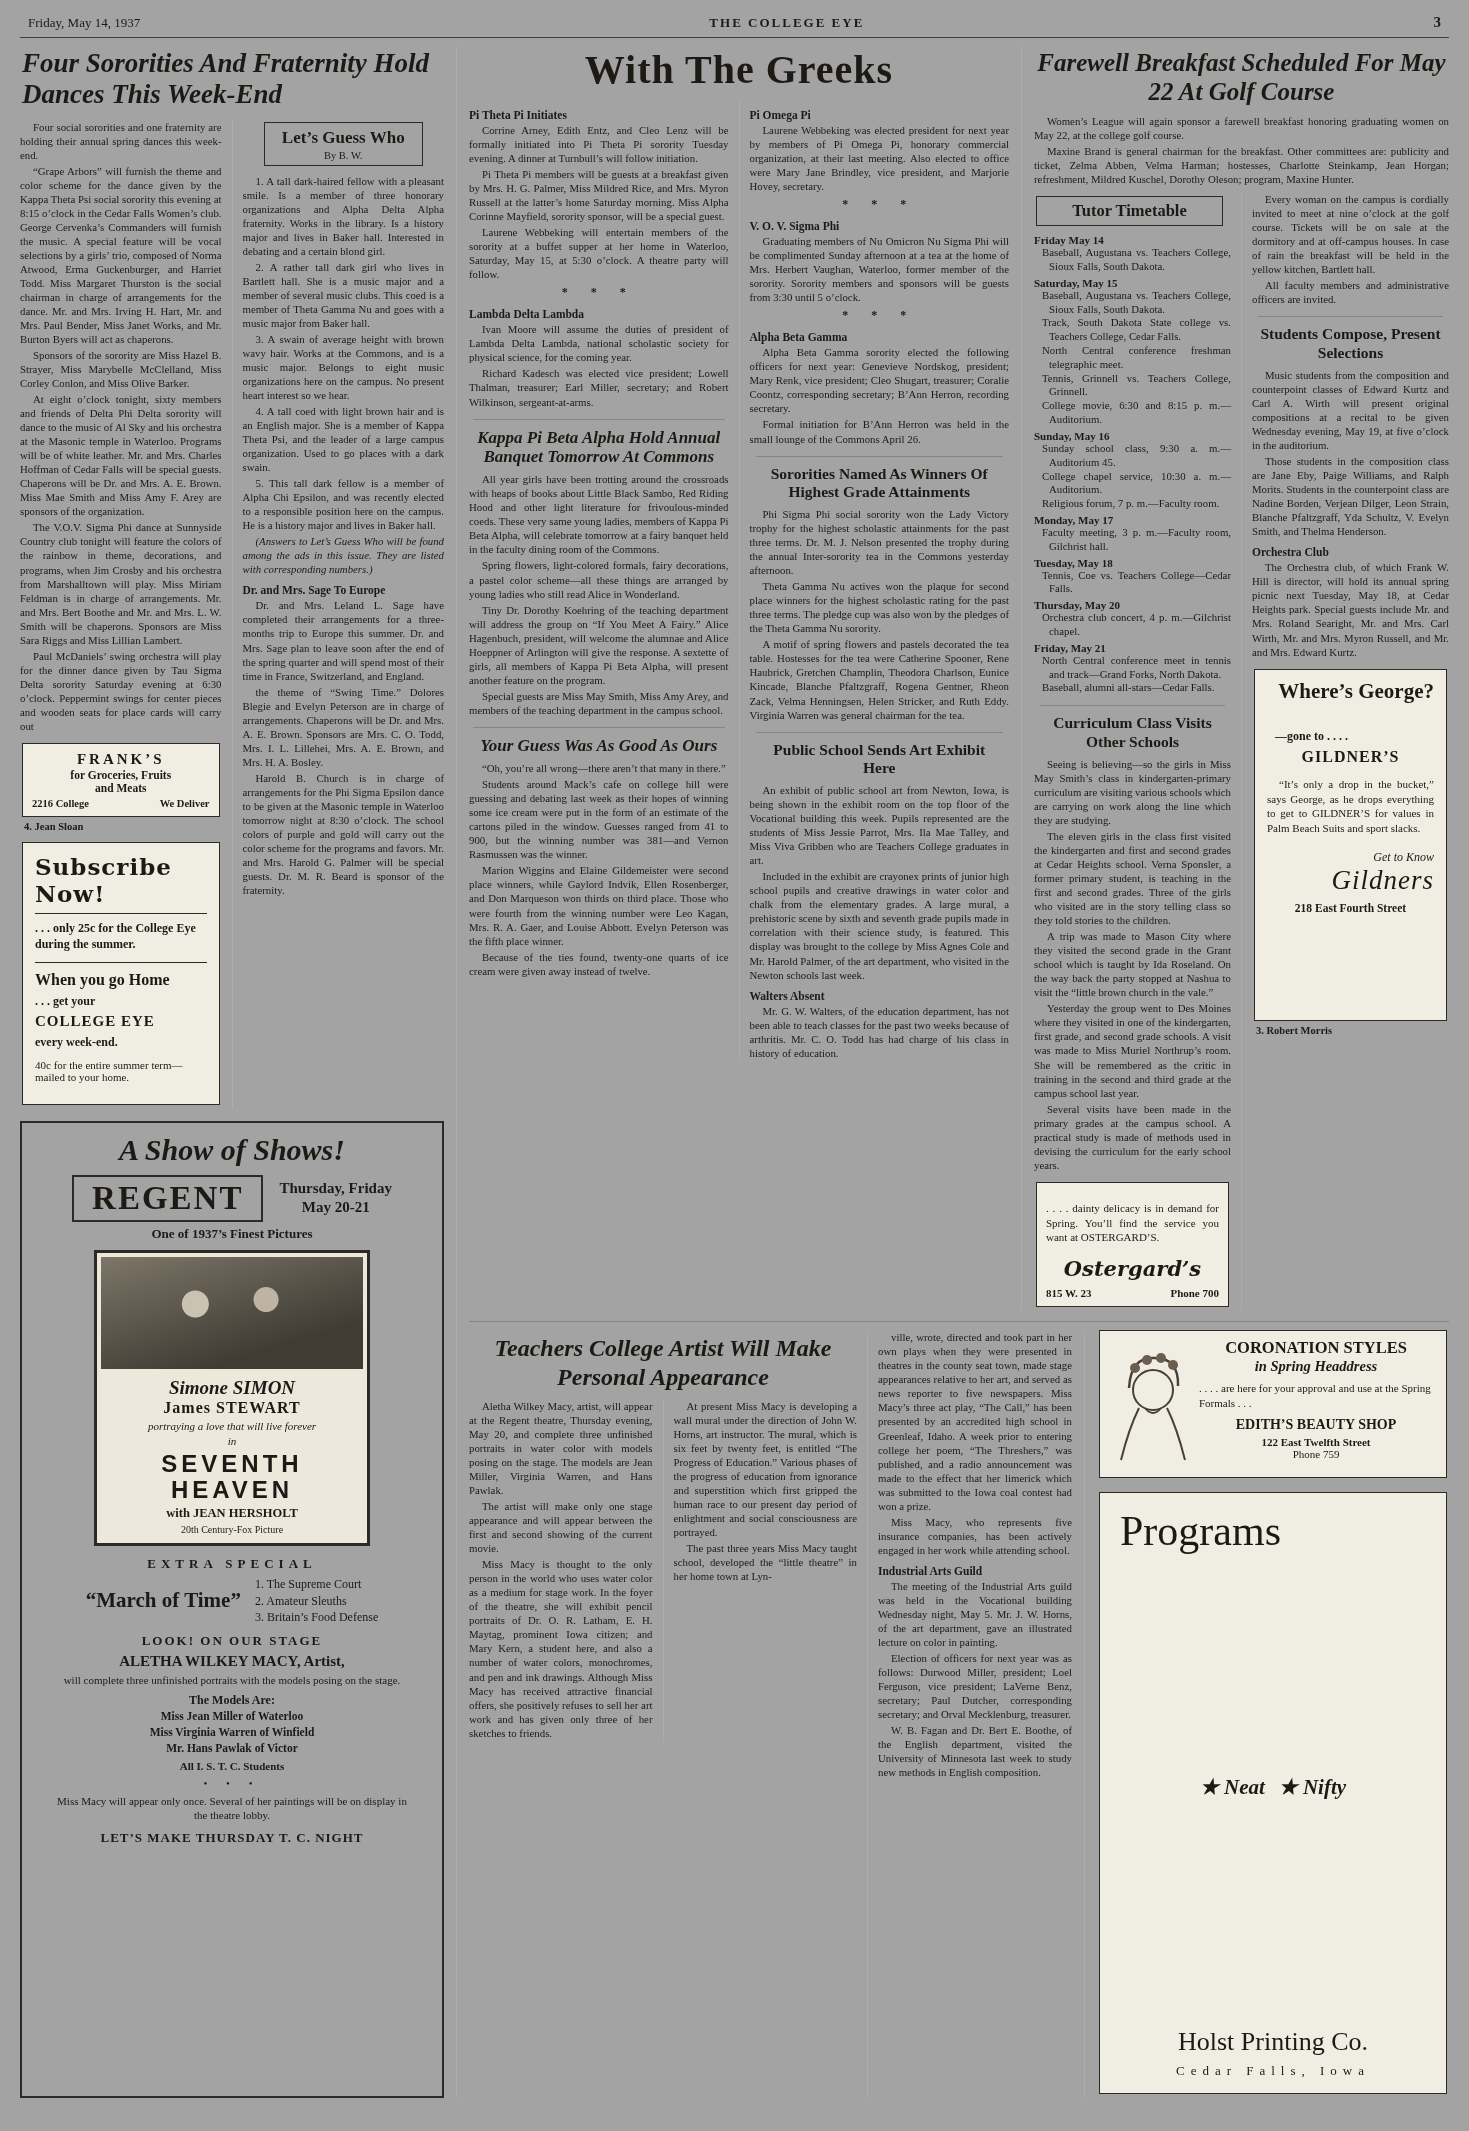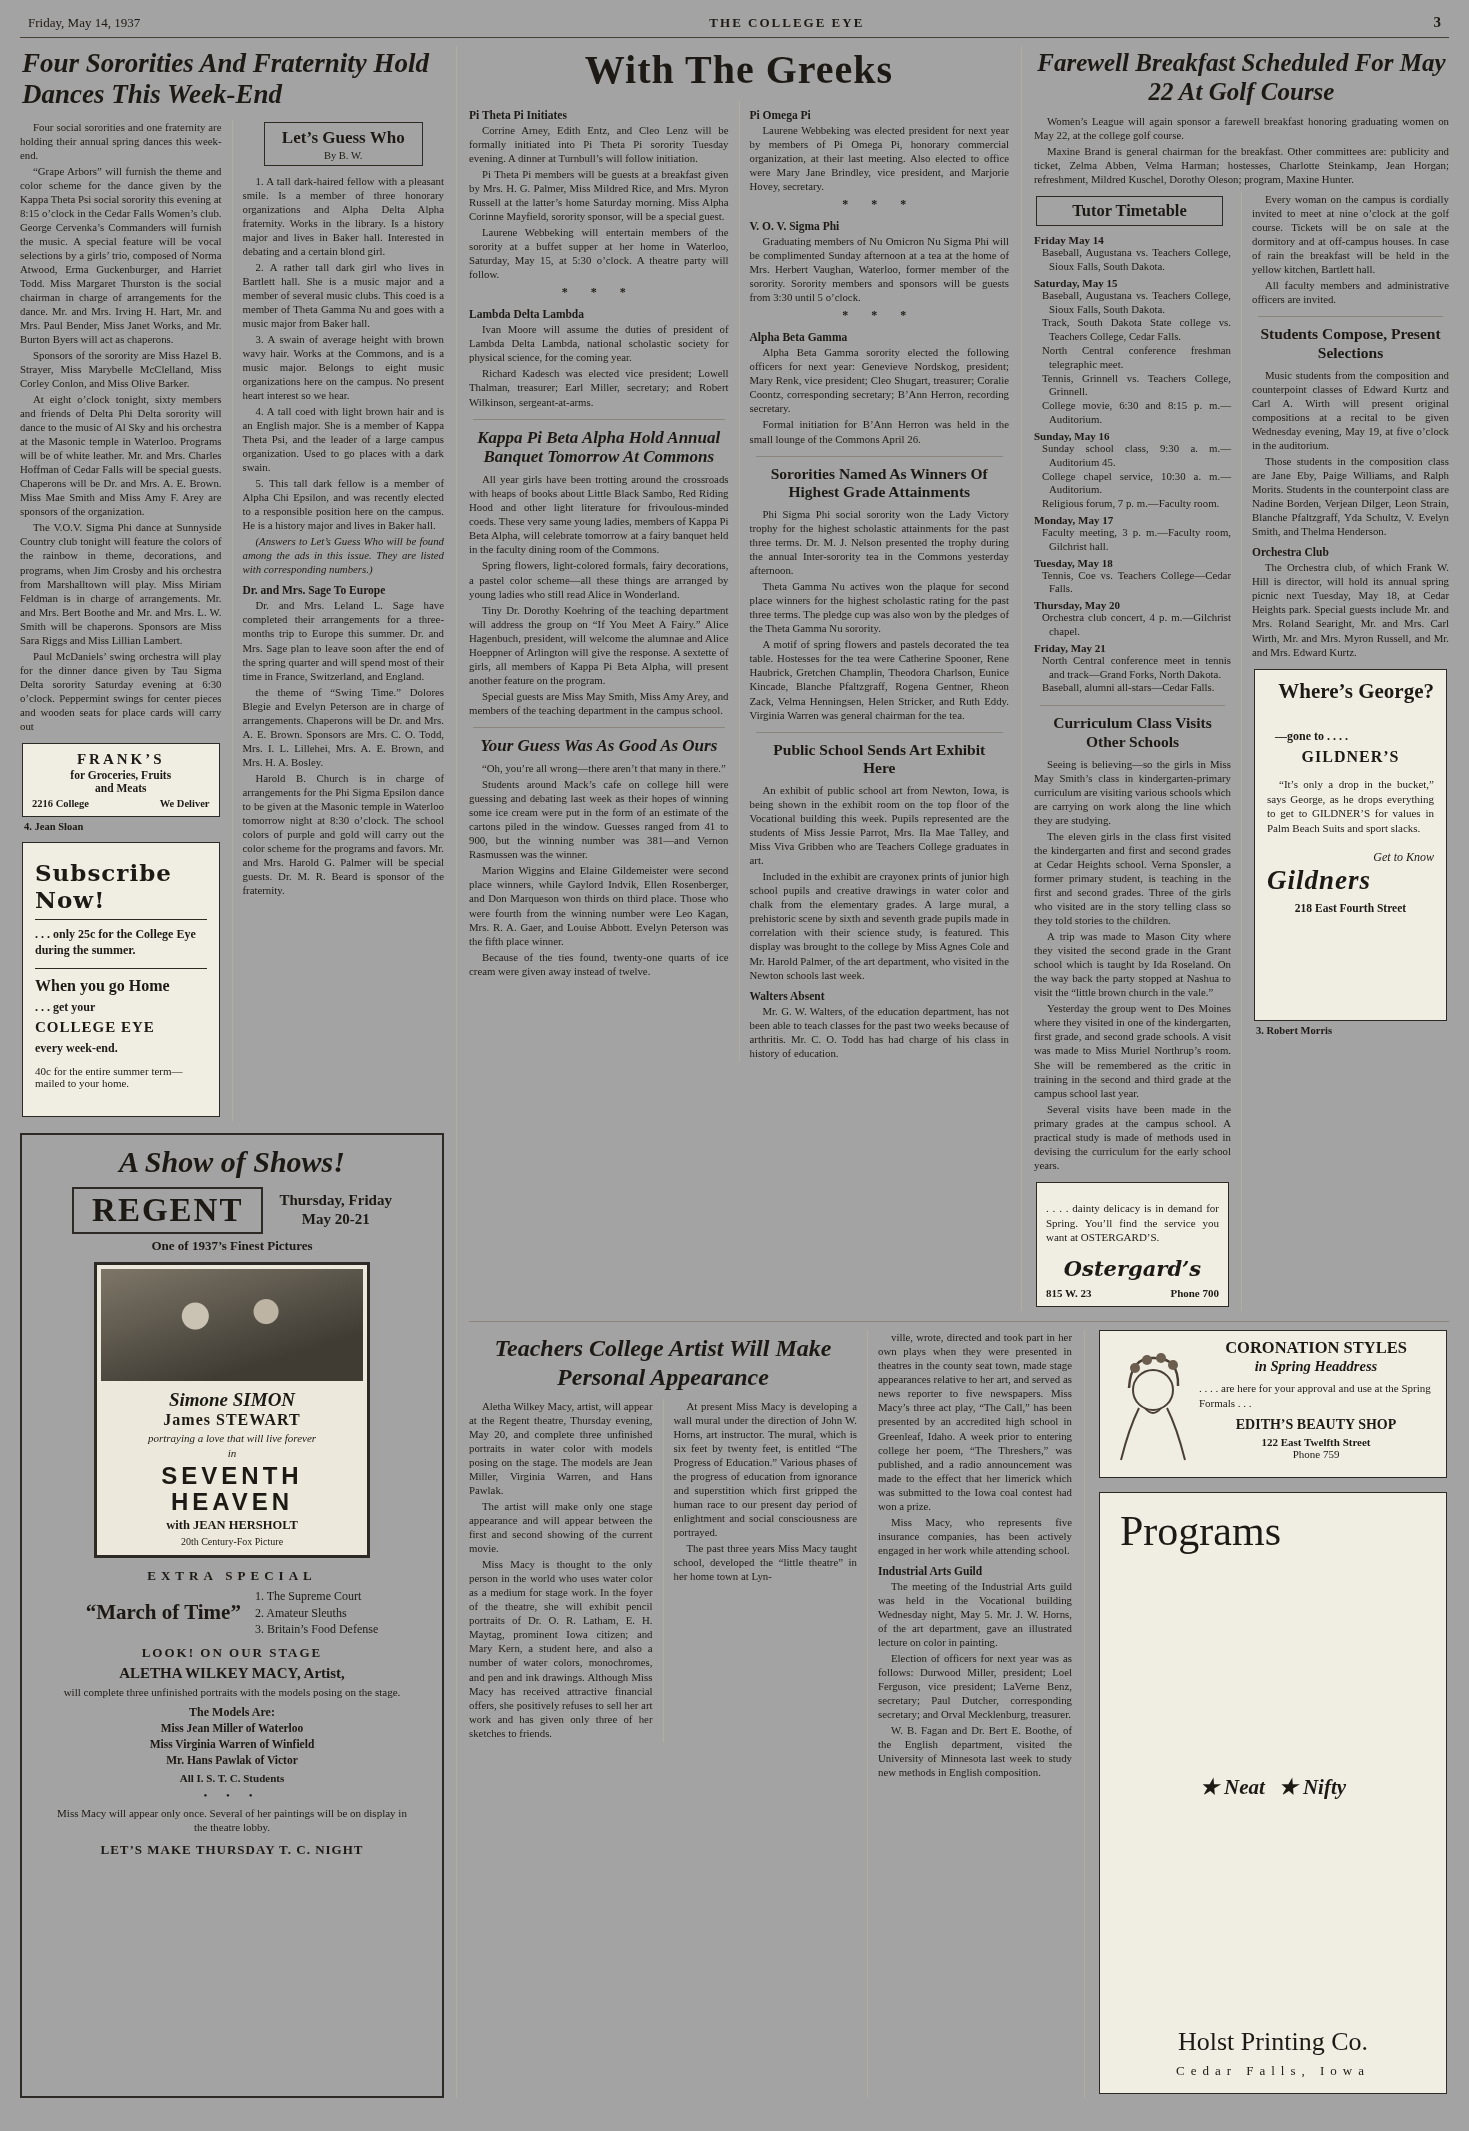--- a/index.html
+++ b/index.html
@@ -28,21 +28,21 @@
   .hl-farewell{font-size:25px;font-weight:bold;font-style:italic;text-align:center;line-height:1.16;margin:2px 0 8px}
   .hl-artist{font-size:24px;font-weight:bold;font-style:italic;text-align:center;line-height:1.18;margin:4px 0 8px}
   .stars{text-align:center;font-size:12px;font-weight:bold;letter-spacing:10px;margin:4px 0 2px}
   
   .ad-box{border:1.5px solid #2d2a25;padding:7px 9px;margin:10px 2px 4px;background:#f0ede3}
   .gw-answer{font-size:10.5px;font-weight:bold;margin:2px 4px 6px}
   .franks{text-align:center}
   .franks-name{font-size:15px;font-weight:bold;letter-spacing:3px}
   .franks-line{font-size:11.5px;font-weight:bold;margin-top:1px}
   .franks-row{display:flex;justify-content:space-between;font-size:10.5px;font-weight:bold;margin-top:4px}
-  .subscribe{padding:16px 12px}
+  .subscribe{padding:10px 12px}
   .sub-title{font-family:"DejaVu Serif",serif;font-weight:bold;font-size:23px;letter-spacing:1px;border-bottom:1px solid #2d2a25;padding-bottom:6px;margin-bottom:6px}
   .sub-p{font-size:12px;font-weight:bold;line-height:1.35;margin:4px 0}
   .sub-home{font-size:16px;font-weight:bold;margin-top:10px;border-top:1px solid #2d2a25;padding-top:8px}
   .sub-eye{font-size:15px;font-weight:bold;letter-spacing:1px;margin:2px 0}
   .sub-note{font-size:11px;margin-top:8px}
   .gw-titlebox{border:1.5px solid #2d2a25;text-align:center;width:78%;margin:2px auto 8px;padding:5px 0 4px}
   .gw-title{font-size:17px;font-weight:bold}
   .gw-by{font-size:10.5px;margin-top:2px}
   .gw-item{margin-bottom:7px}
   .gw-note{font-style:italic;margin-top:6px}
@@ -80,21 +80,21 @@
   .tt-titlebox{border:1.5px solid #2d2a25;text-align:center;font-weight:bold;font-size:16.5px;padding:4px 0;margin:4px 8px 8px 2px}
   .tt-day{font-weight:bold;font-size:11px;margin-top:3px}
   .tt-ev{font-size:10.8px;line-height:1.28;padding-left:15px;text-indent:-7px;text-align:justify}
   
   .gildner{padding:10px 12px;min-height:330px}
   .gild-title{font-size:21px;font-weight:bold;text-align:right;line-height:1.1}
   .gild-gone{font-size:12px;font-weight:bold;margin:26px 0 4px 8px}
   .gild-name{font-size:16px;font-weight:bold;text-align:center;letter-spacing:1px;margin-bottom:8px}
   .gild-body{font-size:11px;line-height:1.35;text-align:justify;text-indent:12px}
   .gild-know{font-size:12px;font-style:italic;text-align:right;margin-top:14px}
-  .gild-sig{font-size:27px;font-style:italic;font-weight:bold;text-align:left;letter-spacing:1px}
+  .gild-sig{font-size:27px;font-style:italic;font-weight:normal;text-align:right;letter-spacing:1px}
   .gild-addr{font-size:11.5px;font-weight:bold;text-align:center;margin-top:6px}
   
   .ost-text{font-size:11px;line-height:1.35;text-align:justify}
   .ost-logo{font-size:21px;font-weight:bold;font-style:italic;text-align:center;margin:8px 0 6px;font-family:"DejaVu Serif",serif}
   .ost-row{display:flex;justify-content:space-between;font-size:11px;font-weight:bold}
   
   .lower{flex:1;display:flex;margin-top:10px;overflow:hidden;border-top:1px solid #8a857a;padding-top:8px}
   .artist{flex:1;min-width:0;display:flex}
   .artist-left{flex:2;min-width:0}
   .artist-right{flex:1;min-width:0;border-left:1px solid #b3ada0;padding-left:10px;margin-left:10px}

